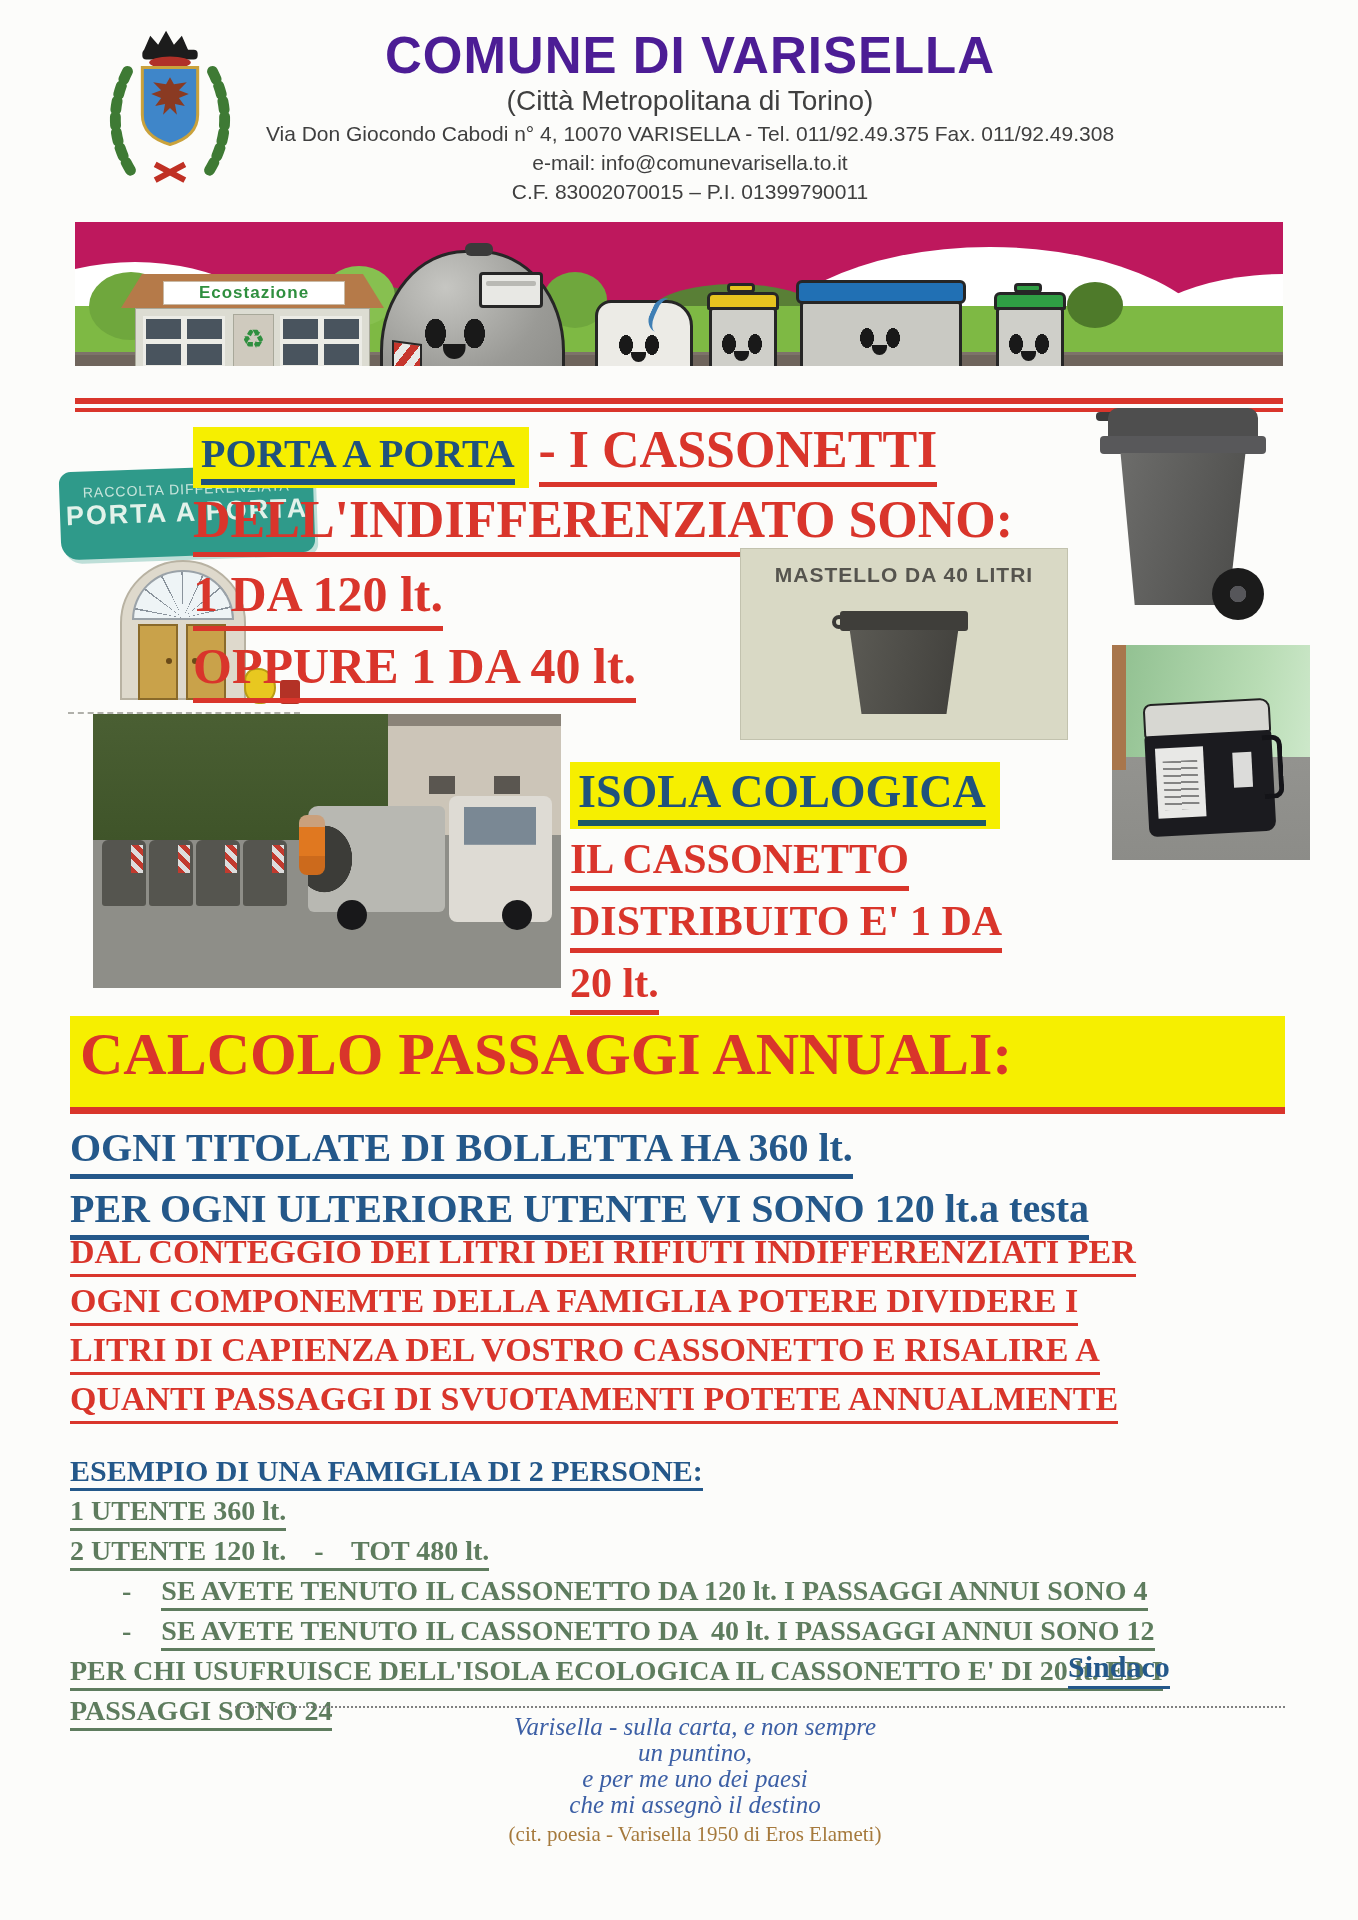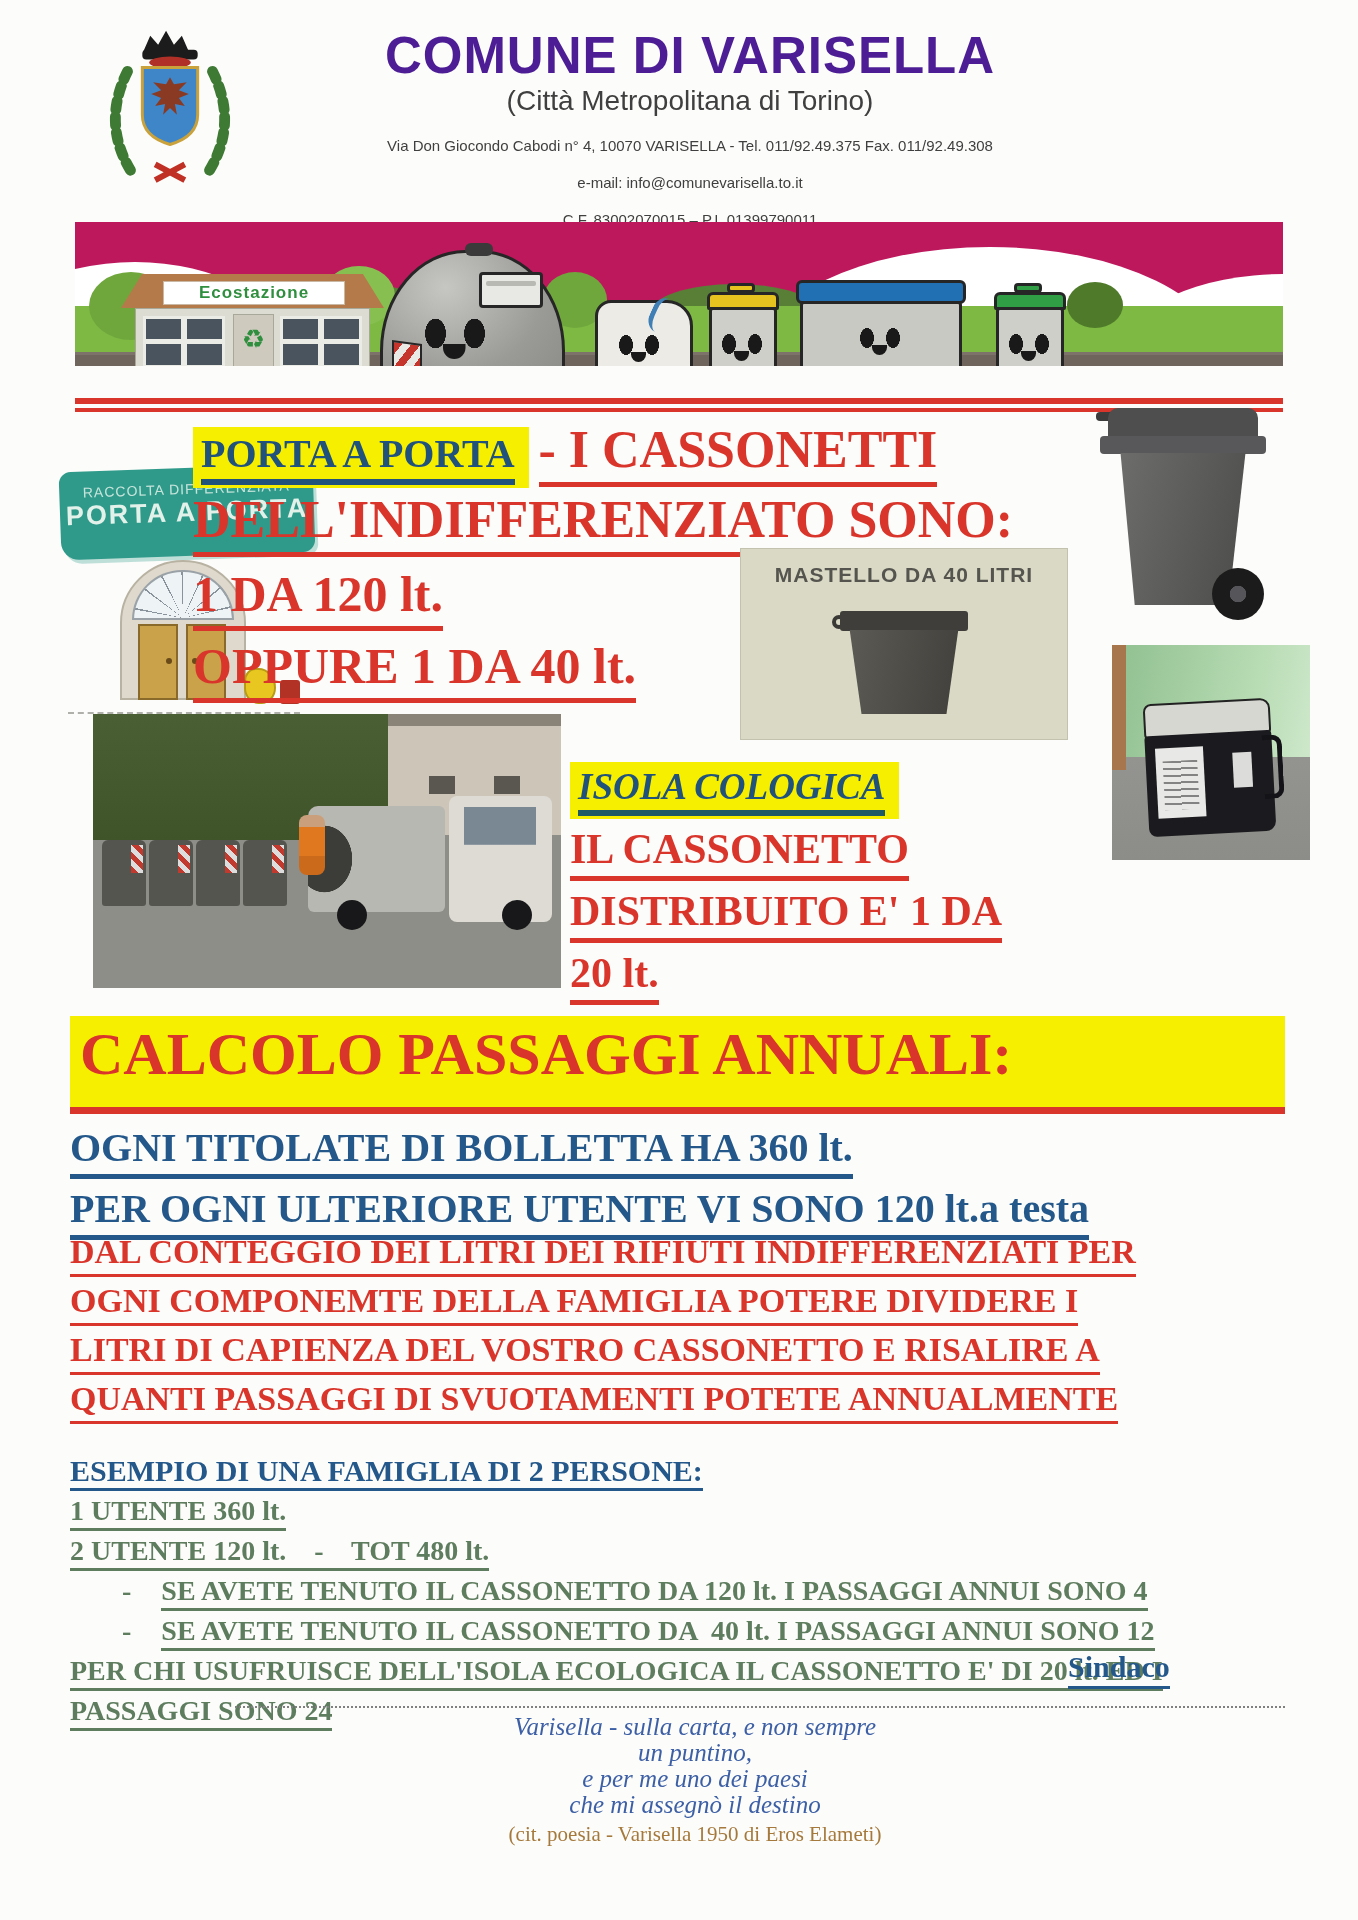--- a/index.html
+++ b/index.html
@@ -5,21 +5,21 @@
   html,body{margin:0;padding:0;background:#e8e8e8;}
   .page{position:relative;width:1358px;height:1920px;margin:0 auto;background:#fcfcfa;overflow:hidden;
         font-family:"Liberation Serif",serif;}
 
   
   .crest{position:absolute;left:86px;top:20px;width:168px;height:168px;}
   .hdr{position:absolute;left:250px;top:26px;width:880px;text-align:center;color:#3f3f3f;
        font-family:"Liberation Sans",sans-serif;}
   .hdr-title{font-size:51px;font-weight:bold;letter-spacing:1px;color:#4c1d95;}
   .hdr-sub{font-size:28px;margin-top:0px;color:#3f3f3f;}
-  .hdr-line{font-size:15px;margin-top:20px;color:#3f3f3f;}
+  .hdr-line{font-size:21px;margin-top:5px;color:#3f3f3f;}
 
   
   .banner{position:absolute;left:75px;top:222px;width:1208px;height:144px;background:#be185d;overflow:hidden;}
   .hillw{position:absolute;background:#fff;border-radius:50%;}
   .hw1{left:-90px;top:40px;width:300px;height:170px;}
   .hw2{left:680px;top:25px;width:470px;height:230px;}
   .hw3{left:1050px;top:52px;width:320px;height:150px;}
   .hillg{position:absolute;background:#597f36;border-radius:50%;}
   .hg1{left:150px;top:58px;width:210px;height:70px;}
   .hg2{left:575px;top:62px;width:170px;height:58px;}
@@ -155,21 +155,21 @@
   .twheel{position:absolute;bottom:-8px;width:30px;height:30px;background:#18181a;border-radius:50%;}
   .tw1{left:12%;} .tw2{right:8%;}
   .worker{position:absolute;left:44%;top:37%;width:26px;height:60px;border-radius:8px;
           background:linear-gradient(#caa07c 0 20%,#e07820 20% 68%,#cc6a1c 68%);}
   .tb{position:absolute;top:46%;width:44px;height:66px;background:#55554f;border-radius:6px 6px 3px 3px;}
   .tb::after{content:"";position:absolute;right:3px;top:8%;width:12px;height:42%;
              background:repeating-linear-gradient(45deg,#c23a2e 0 5px,#ddd 5px 10px);}
   .tb1{left:2%;} .tb2{left:12%;} .tb3{left:22%;} .tb4{left:32%;}
 
   .s2{position:absolute;left:570px;top:762px;width:520px;}
-  .s2-l1{font-size:37px;font-style:italic;}
+  .s2-l1{font-size:46px;}
   .s2-red{font-size:42px;margin-top:6px;}
 
   .bphoto{position:absolute;left:1112px;top:645px;width:198px;height:215px;overflow:hidden;
           background:linear-gradient(#9b9b97,#8c8c88);}
   .bwall{position:absolute;left:0;top:0;width:100%;height:52%;
          background:linear-gradient(100deg,#8fbf8f,#b8dcb4 70%,#cde8ca);}
   .bwood{position:absolute;left:0;top:0;width:7%;height:58%;background:#a8764c;}
   .bbin{position:absolute;left:17%;top:26%;width:64%;height:62%;transform:rotate(-3deg);}
   .bbin-lid{position:absolute;left:0;top:0;width:100%;height:26%;background:#d7d7d2;border:2px solid #222;
             border-radius:8px 10px 4px 4px;box-sizing:border-box;}

